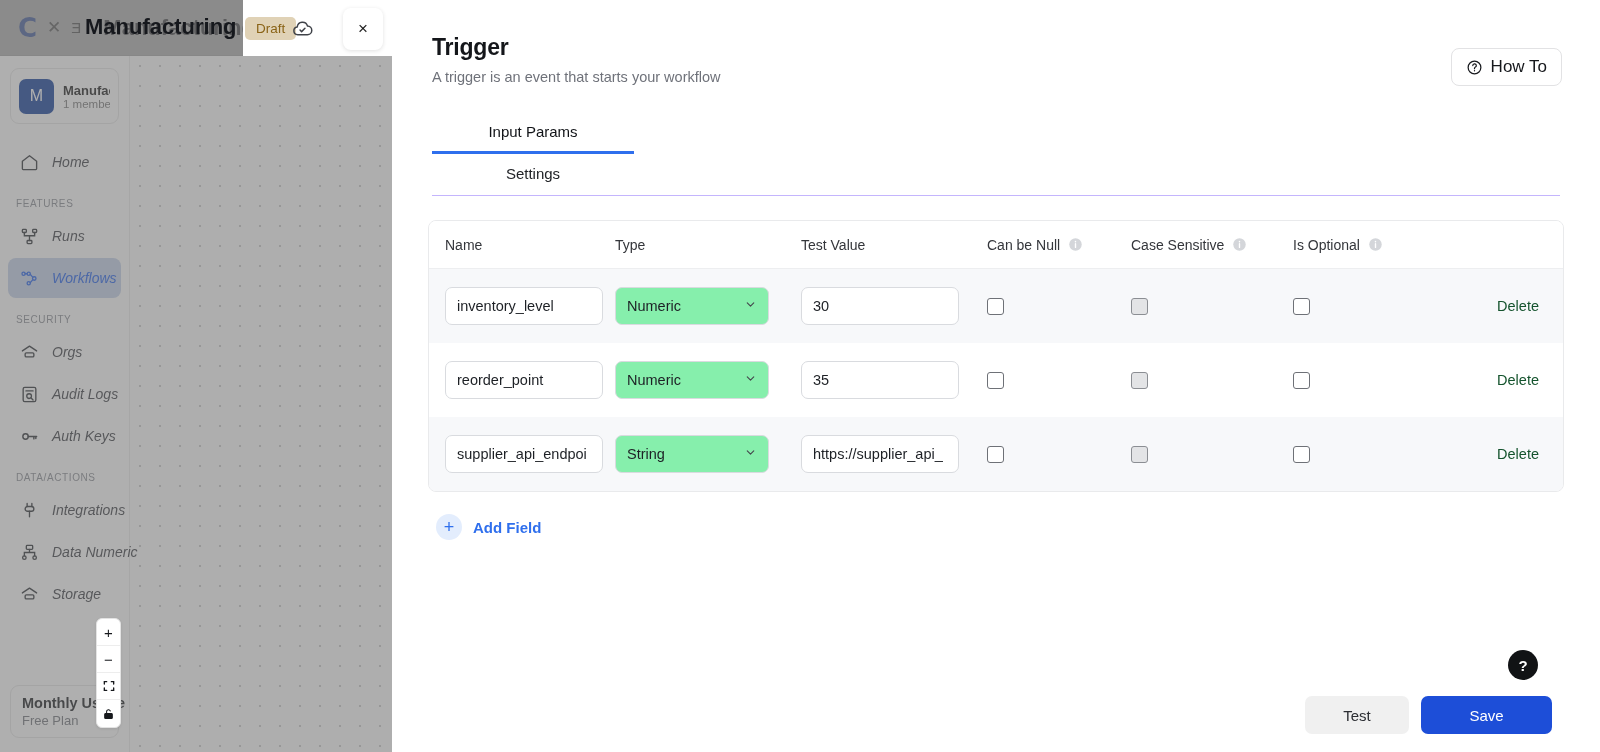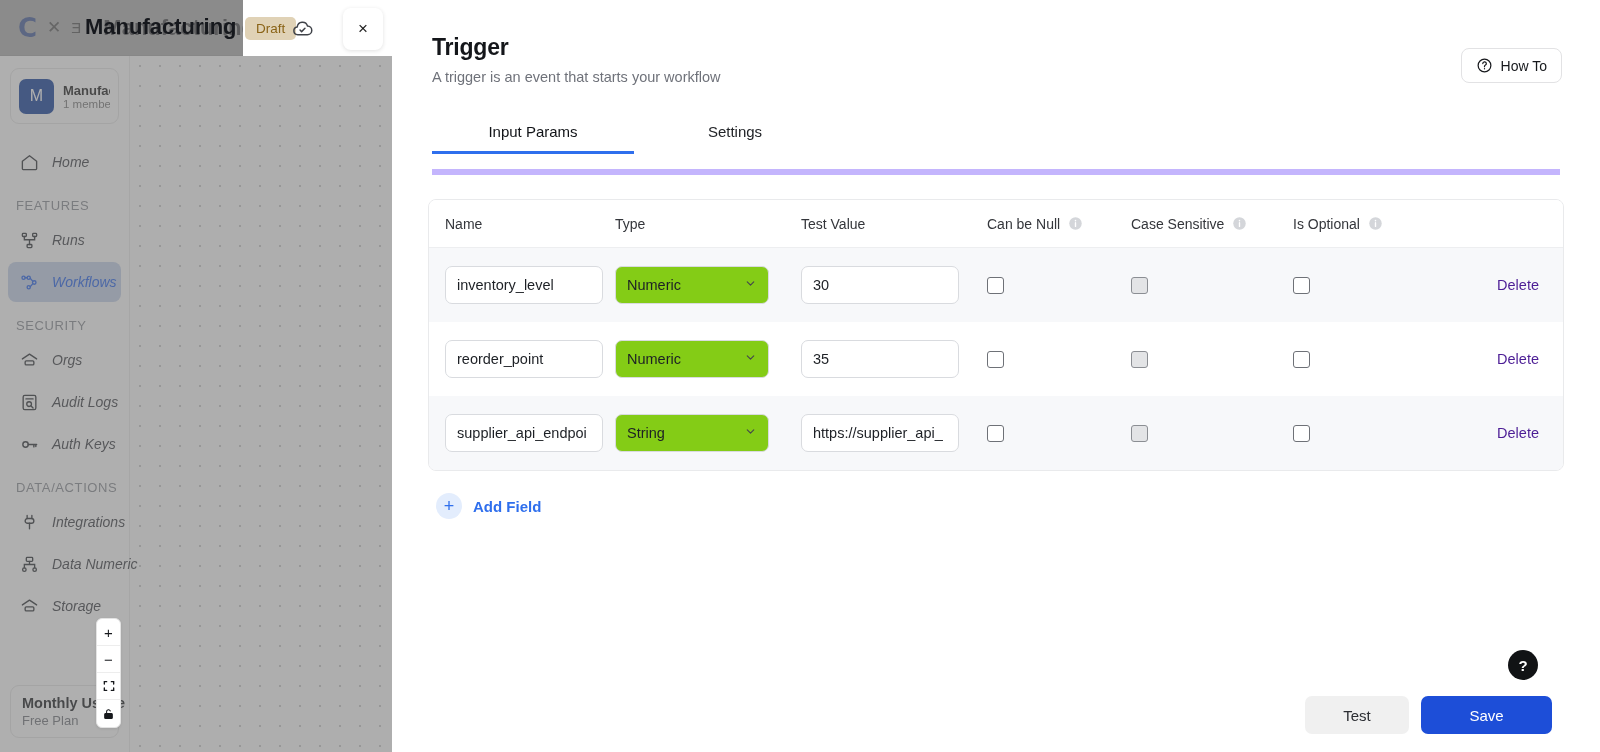--- a/index.html
+++ b/index.html
@@ -73,21 +73,21 @@
 
   .nav-item {
     display: flex; align-items: center; gap: 12px;
     height: 40px; margin: 2px 8px; padding: 0 10px;
     border-radius: 8px; color: #3d3f45; font-size: 14px; white-space: nowrap; font-style: italic;
   }
   .nav-item .ico { width: 22px; min-width: 22px; display: flex; align-items: center; justify-content: center; color: #2e3136; }
   .nav-item.active { background: #c5d2ea; color: #2563eb; }
   .nav-item.active .ico { color: #2563eb; }
   .nav-sec {
-    font-size: 13px; color: #8b8e95; letter-spacing: .6px;
+    font-size: 10px; color: #8b8e95; letter-spacing: .6px;
     padding: 14px 16px 5px 16px; white-space: nowrap;
   }
   .plan-card {
     position: absolute; left: 10px; right: 10px; bottom: 14px;
     border: 1px solid #e6e6e6; border-radius: 9px; padding: 9px 11px;
     background: #fff;
   }
   .plan-t { font-size: 14.5px; color: #1b1d21; font-weight: 600; white-space: nowrap; }
   .plan-s { font-size: 13px; color: #73767d; white-space: nowrap; margin-top: 2px; }
 
@@ -119,26 +119,27 @@
     position: absolute; left: 392px; top: 8px; width: 1208px; height: 752px;
     background: #ffffff; display: flex; flex-direction: column;
   }
   .panel-head { padding: 26px 40px 0 40px; position: relative; }
   .panel-title { font-size: 23px; font-weight: 700; color: #14161a; letter-spacing: -.2px; }
   .panel-sub { font-size: 14.5px; color: #6f727a; margin-top: 8px; }
   .howto {
     position: absolute; right: 38px; top: 40px;
     display: flex; align-items: center; gap: 8px;
     border: 1px solid #e2e2e4; border-radius: 8px;
-    padding: 8px 14px; font-size: 14px; color: #16181c; background: #fff;
+    padding: 8px 14px; font-size: 17px; color: #16181c; background: #fff;
   }
 
   .tabs {
-    display: flex; margin-top: 26px; padding: 0 0 16px 0;
-    border-bottom: 6px solid #c4b5fd;
+    display: flex; margin-top: 26px; padding: 0 0 0 0;
+    border-bottom: 1px solid #c4b5fd;
+    flex-direction: column;
   }
   .tab {
     font-size: 15px; color: #222428; padding: 12px 0 13px 0;
     width: 202px; text-align: center; position: relative;
   }
   .tab.active { color: #111317; font-weight: 400; }
   .tab.active::after {
     content: ""; position: absolute; left: 0; right: 0; bottom: -1px;
     height: 3px; background: #2f6fed;
   }
@@ -166,32 +167,32 @@
   .c-act   { flex: 1; text-align: right; padding-right: 24px; }
 
   .txtin {
     width: 158px; height: 38px; border: 1px solid #d9dbdf; border-radius: 7px;
     background: #fff; font-size: 14.5px; color: #1d2025;
     padding: 0 11px; font-family: "Liberation Sans", sans-serif;
     white-space: nowrap; overflow: hidden; display: flex; align-items: center;
   }
   .selin {
     width: 154px; height: 38px; border: 1px solid #d9dbdf; border-radius: 7px;
-    background: #84cc16; font-size: 14.5px; color: #1d2025;
+    background: #86efac; font-size: 14.5px; color: #1d2025;
     padding: 0 11px; display: flex; align-items: center; justify-content: space-between;
   }
   .selin .chev { color: #44474d; font-size: 12px; }
 
   .cbox {
     width: 17px; height: 17px; border: 1.6px solid #6e7177; border-radius: 3px;
     background: #ffffff; display: block;
   }
   .cbox.disabled { background: #e3e4e6; border-color: #8b8e93; }
 
-  .del { color: #4c1d95; font-size: 14.5px; }
+  .del { color: #14532d; font-size: 14.5px; }
 
   .addfield {
     display: flex; align-items: center; gap: 11px; margin-top: 22px; padding-left: 8px;
   }
   .addfield .plus {
     width: 26px; height: 26px; border-radius: 50%; background: #e3edfd;
     display: flex; align-items: center; justify-content: center;
     color: #2f6fed; font-size: 18px; line-height: 1;
   }
   .addfield .lbl { color: #2f6fed; font-size: 15px; font-weight: 700; }

